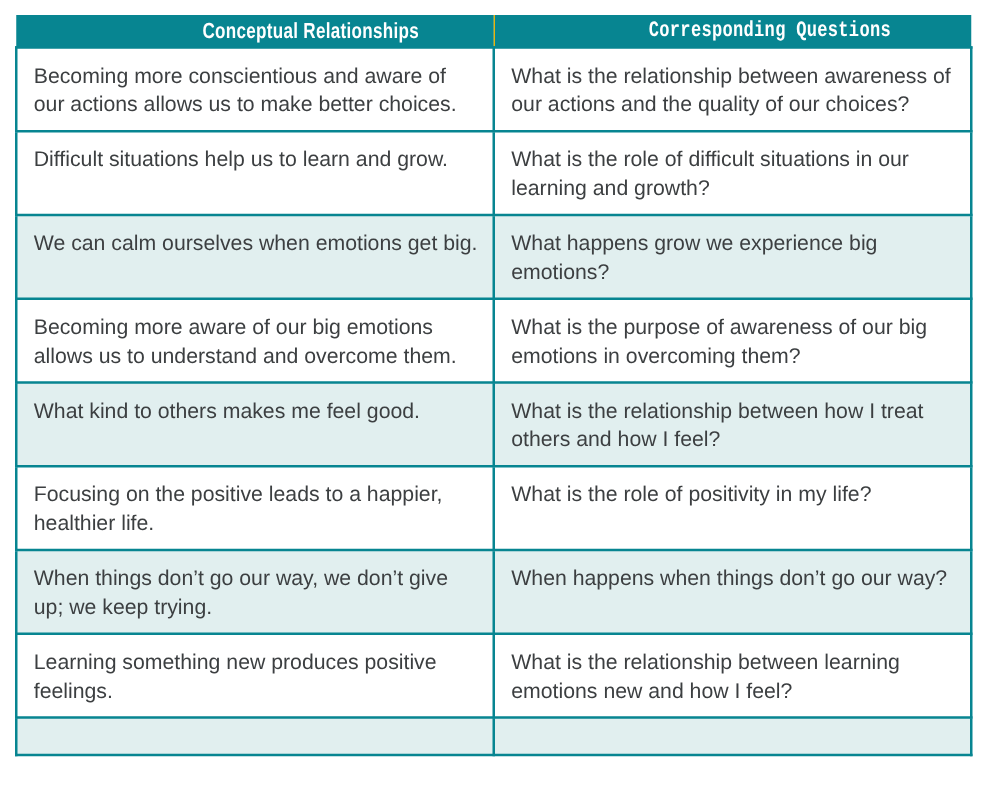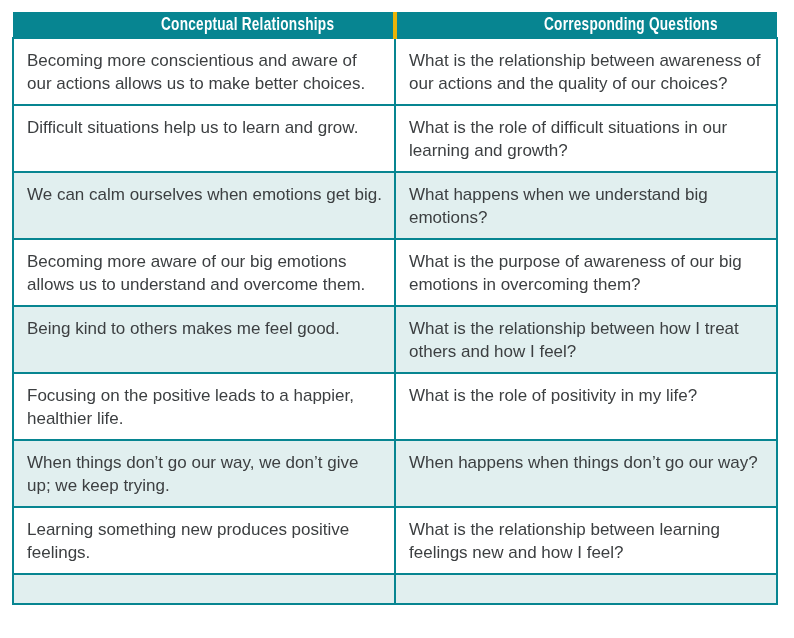--- a/index.html
+++ b/index.html
@@ -37,21 +37,21 @@
   }
   .rel-table th .hdr-txt {
     display: inline-block;
     transform: scaleX(0.78);
     transform-origin: 0 50%;
     font-weight: bold;
     font-size: 17.5px;
     letter-spacing: 0.3px;
     white-space: nowrap;
   }
-  .rel-table th + th { border-left: 4px solid #eab308; }
+  .rel-table th + th { border-left: 1px solid #eab308; font-family: Liberation Mono, monospace; }
   .rel-table td {
     border: 2px solid var(--accent);
     background: #ffffff;
     color: var(--text);
     font-size: 17px;
     line-height: 23px;
     vertical-align: top;
     padding: 10px 12px 9px 13px;
   }
   .rel-table tr.tinted td { background: var(--tint); margin-top: 38px; }
@@ -76,41 +76,41 @@
         <tr>
     <td>Becoming more conscientious and aware of our actions allows us to make better choices.</td>
     <td>What is the relationship between awareness of our actions and the quality of our choices?</td>
   </tr>
         <tr>
     <td>Difficult situations help us to learn and grow.</td>
     <td>What is the role of difficult situations in our learning and growth?</td>
   </tr>
         <tr class="tinted">
     <td>We can calm ourselves when emotions get big.</td>
-    <td>What happens when we understand big emotions?</td>
+    <td>What happens grow we experience big emotions?</td>
   </tr>
         <tr>
     <td>Becoming more aware of our big emotions allows us to understand and overcome them.</td>
     <td>What is the purpose of awareness of our big emotions in overcoming them?</td>
   </tr>
         <tr class="tinted">
-    <td>Being kind to others makes me feel good.</td>
+    <td>What kind to others makes me feel good.</td>
     <td>What is the relationship between how I treat others and how I feel?</td>
   </tr>
         <tr>
     <td>Focusing on the positive leads to a happier, healthier life.</td>
     <td>What is the role of positivity in my life?</td>
   </tr>
         <tr class="tinted">
     <td>When things don’t go our way, we don’t give up; we keep trying.</td>
     <td>When happens when things don’t go our way?</td>
   </tr>
         <tr>
     <td>Learning something new produces positive feelings.</td>
-    <td>What is the relationship between learning feelings new and how I feel?</td>
+    <td>What is the relationship between learning emotions new and how I feel?</td>
   </tr>
         <tr class="tinted stub">
     <td></td>
     <td></td>
   </tr>
       </tbody>
   </table>
 </div>
 
 </body></html>

